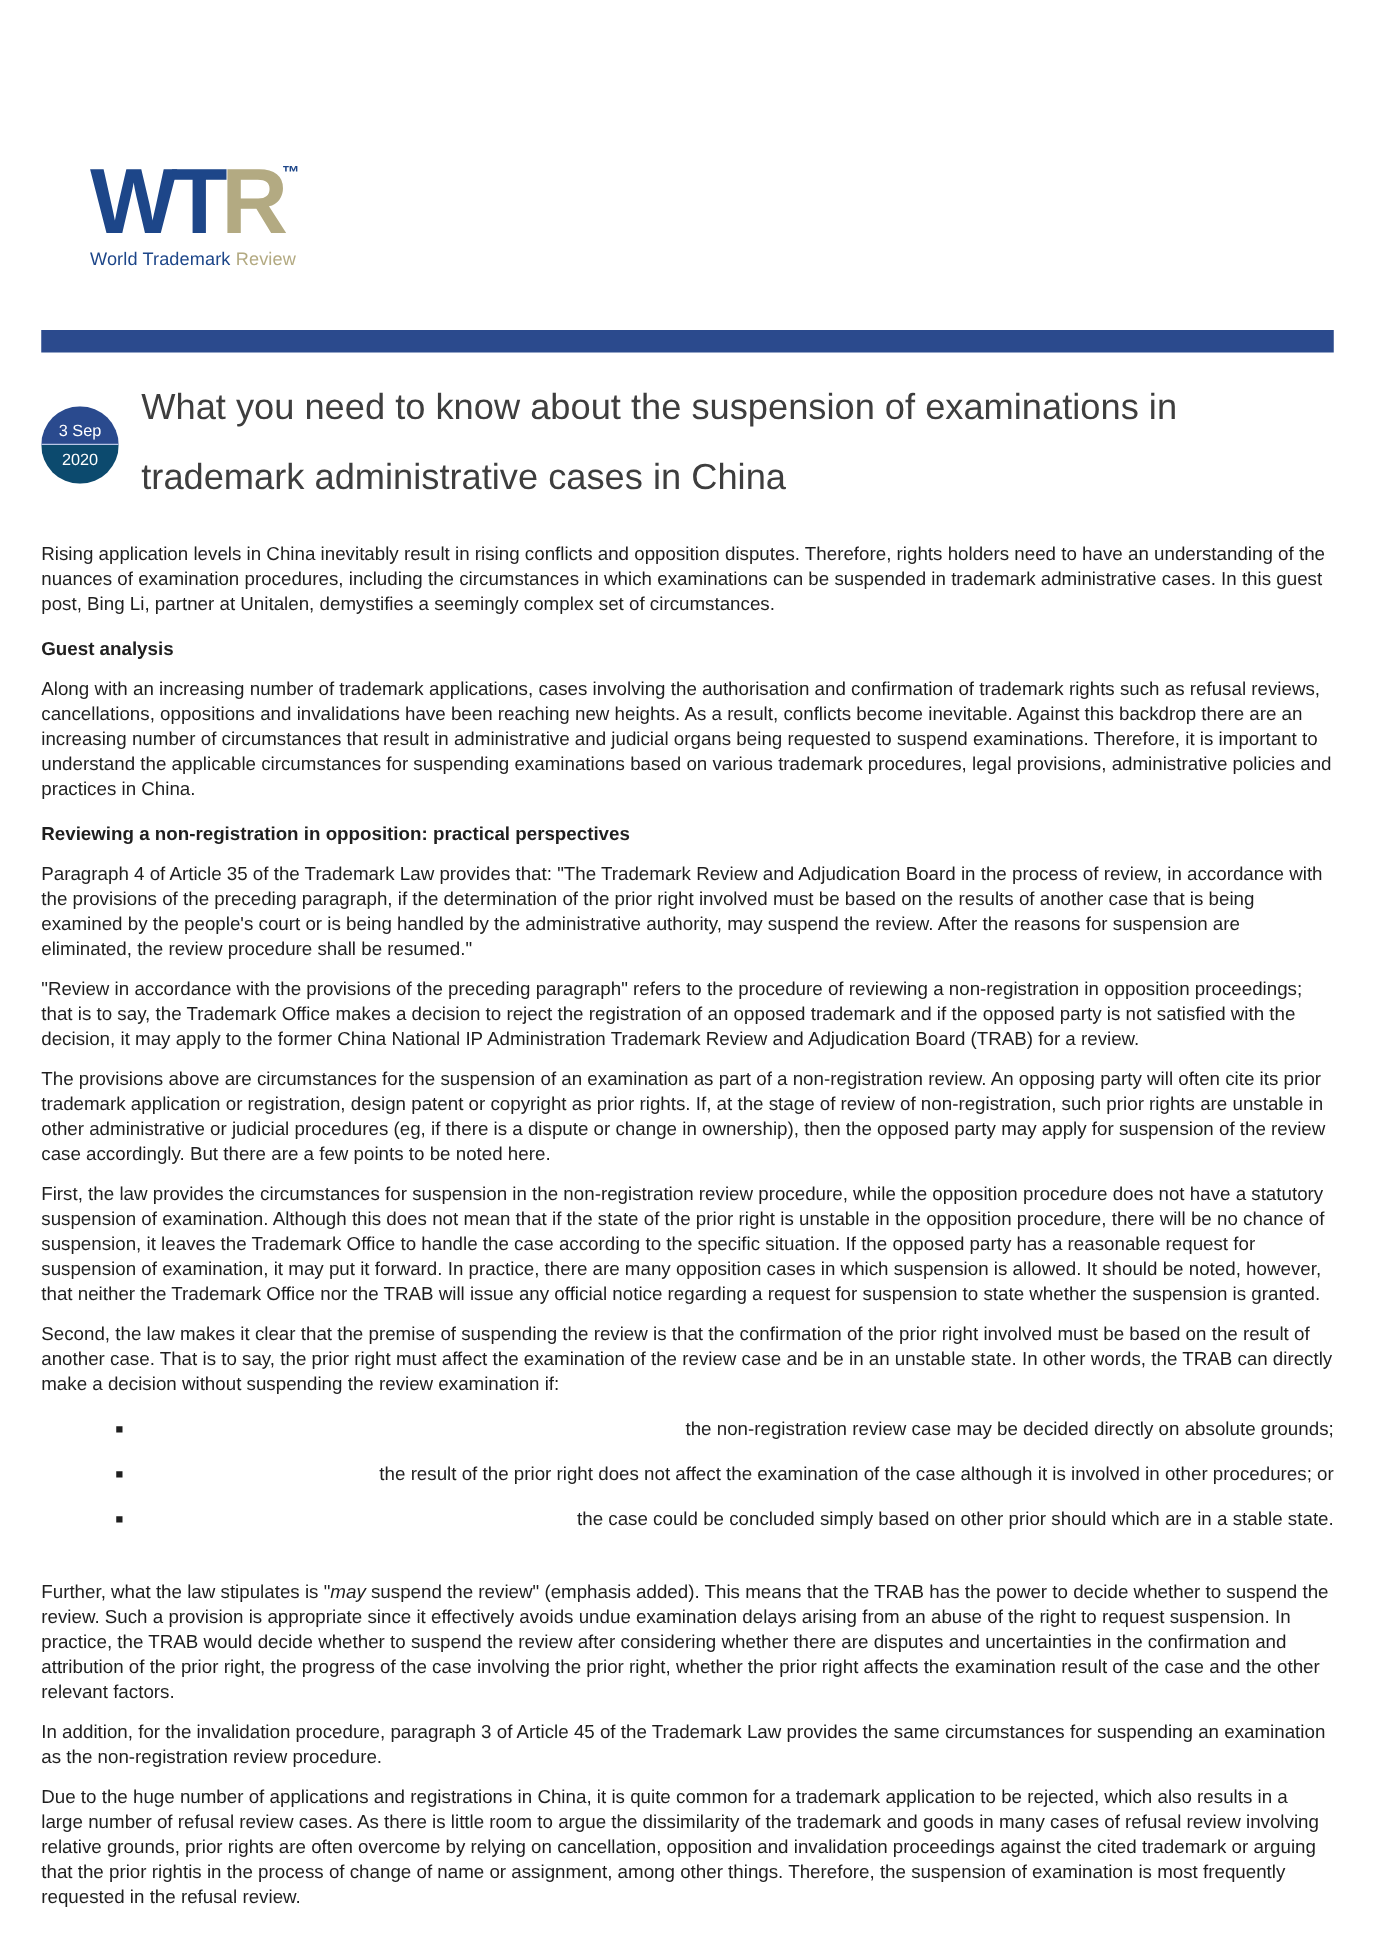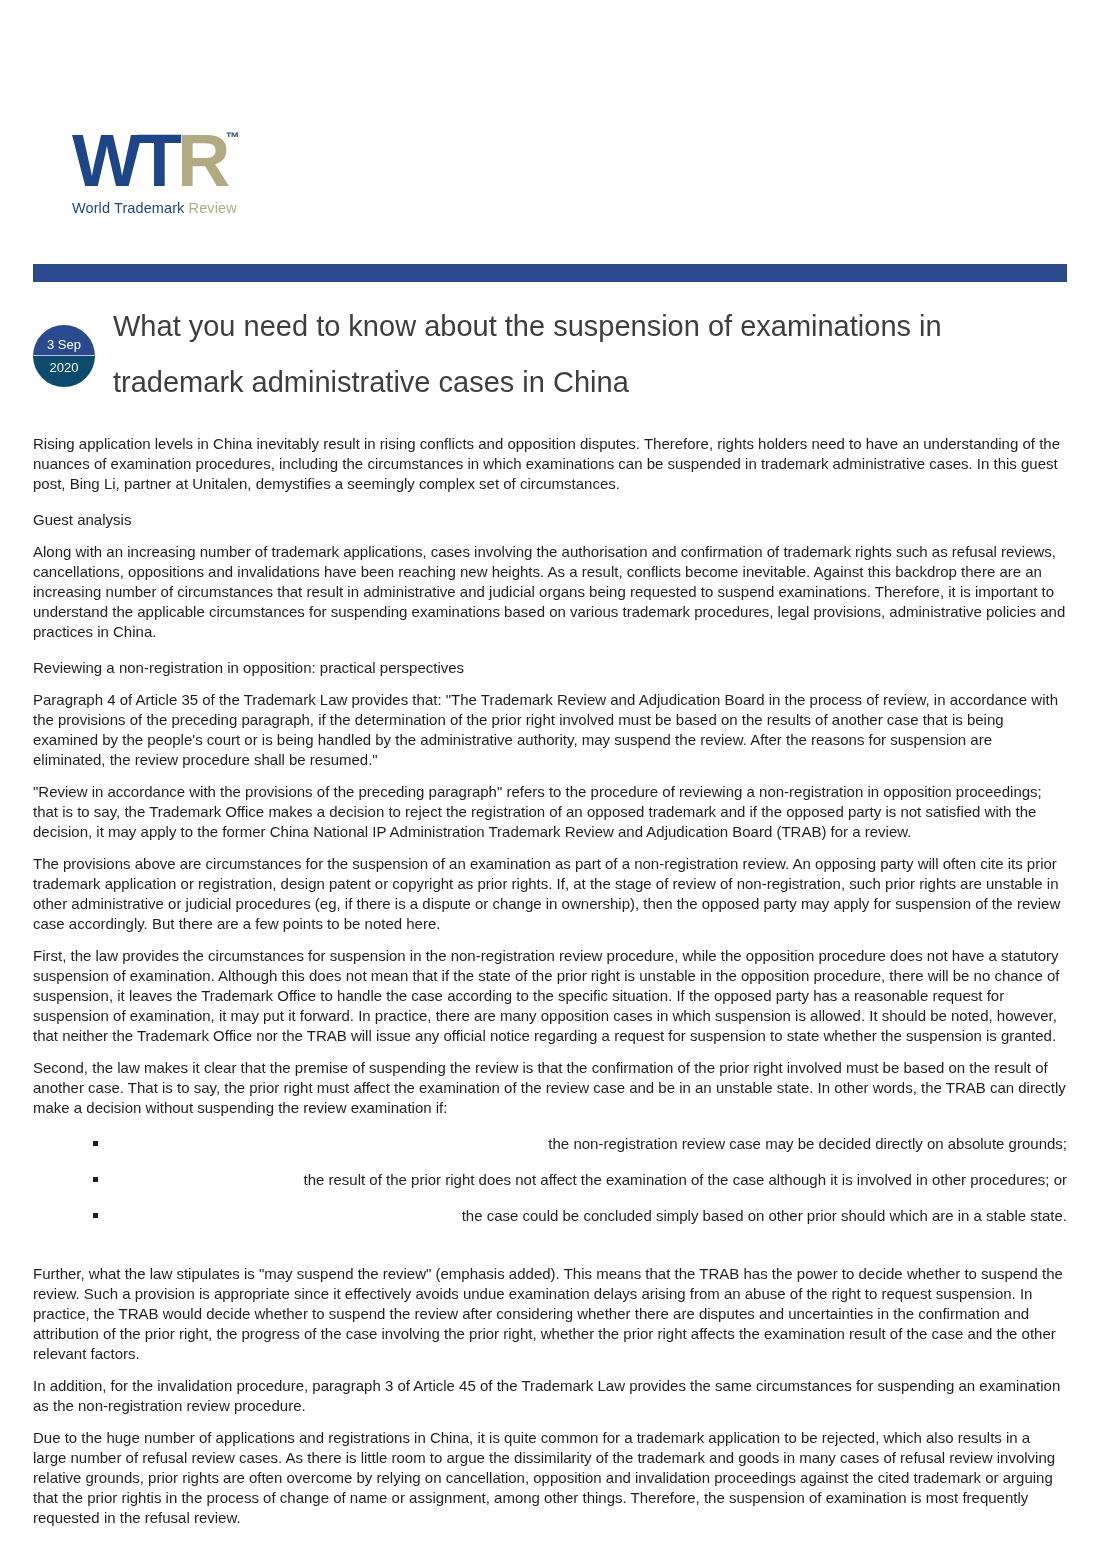--- a/index.html
+++ b/index.html
@@ -95,21 +95,21 @@
   }
 
   .article-body {
     margin: 24px 33px 0 33px;
     font-size: 15px;
     line-height: 20px;
   }
   .article-body p { margin-bottom: 12px; }
   .article-body h3 {
     font-size: 15px;
-    font-weight: 400;
+    font-weight: 700;
     color: #1f1f1f;
     margin: 16px 0 12px 0;
   }
   ul.points {
     list-style: none;
     margin: 16px 0 38px 0;
     padding-left: 60px;
     text-align: right;
   }
   ul.points li {
@@ -119,21 +119,21 @@
   }
   ul.points li::before {
     content: "";
     position: absolute;
     left: 0;
     top: 7px;
     width: 5px;
     height: 5px;
     background: #1f1f1f;
   }
-  .em { }
+  .em { font-style: italic; }
 </style>
 </head>
 <body>
 
 <div class="logo">
   <div class="logo-letters"><span class="logo-wt">WT</span><span class="logo-r">R</span><span class="logo-tm">™</span></div>
   <div class="logo-tagline"><span class="tagline-primary">World Trademark</span> <span class="tagline-secondary">Review</span></div>
 </div>
 
 <div class="top-bar"></div>

